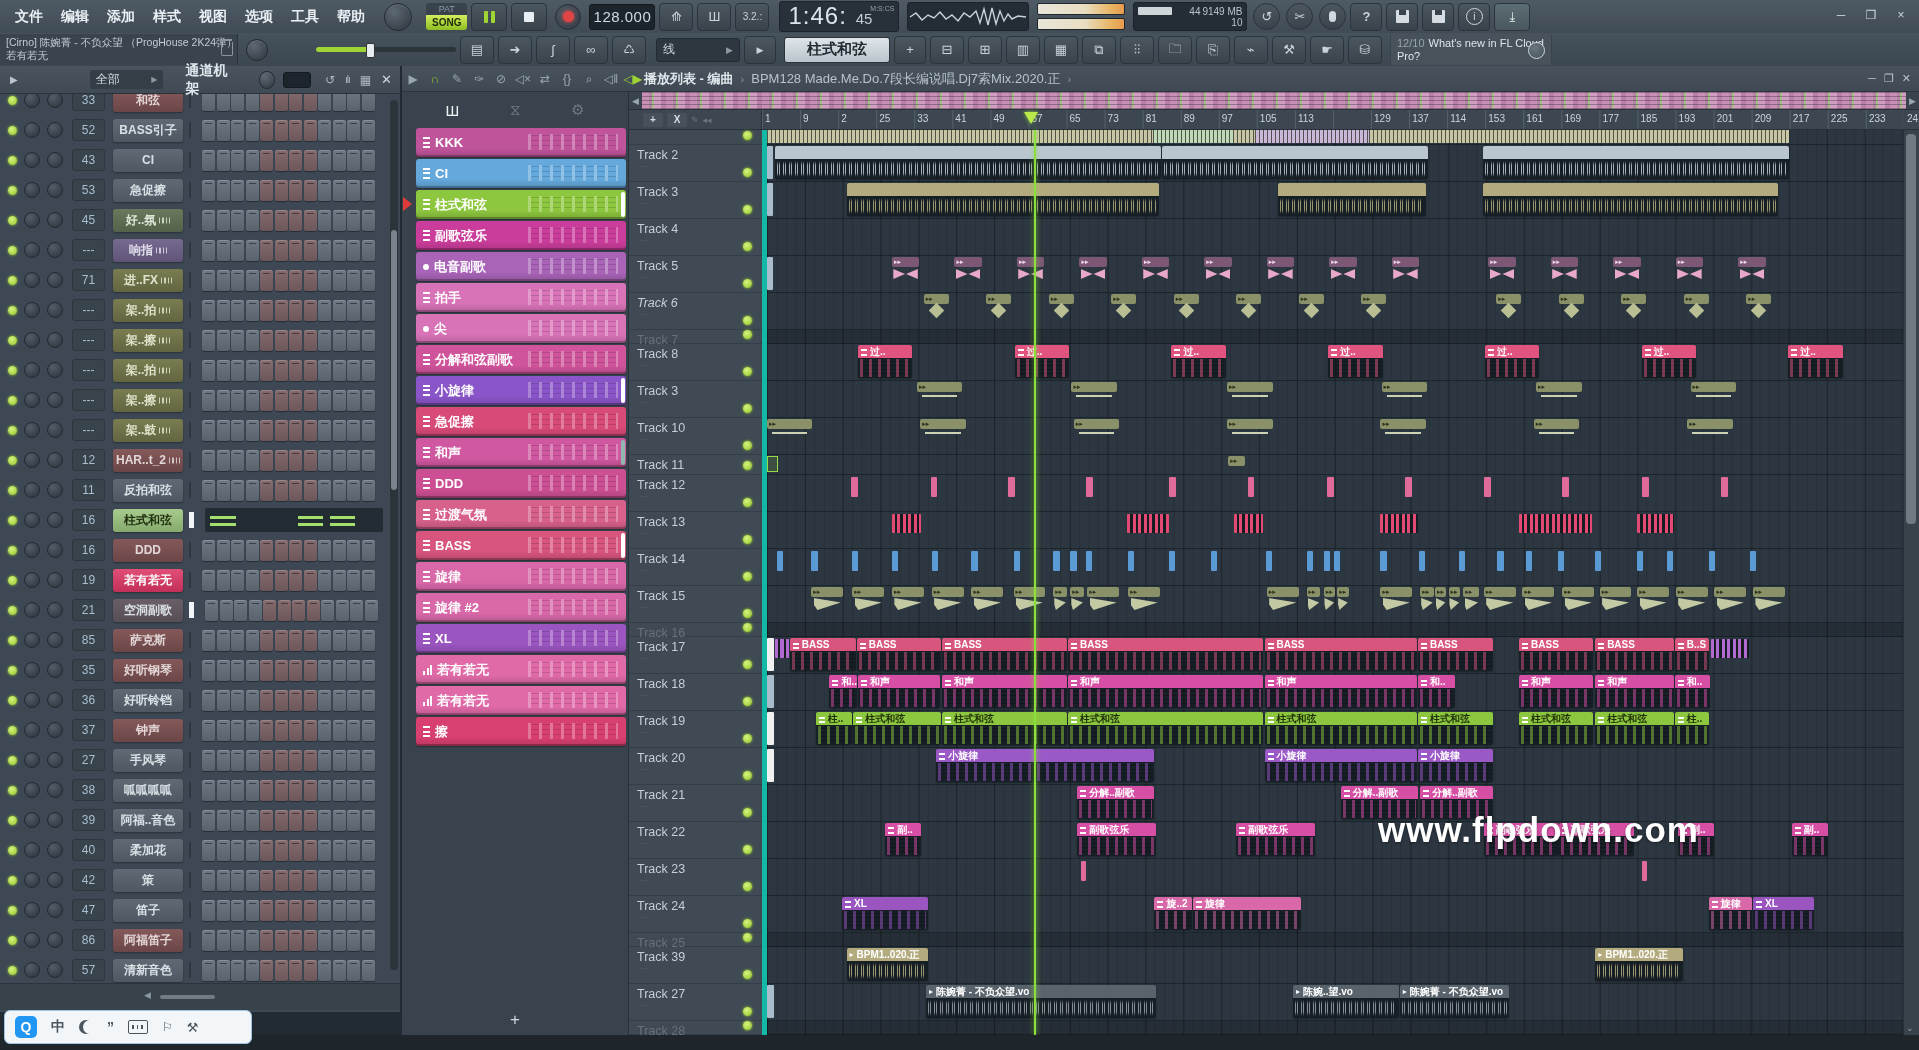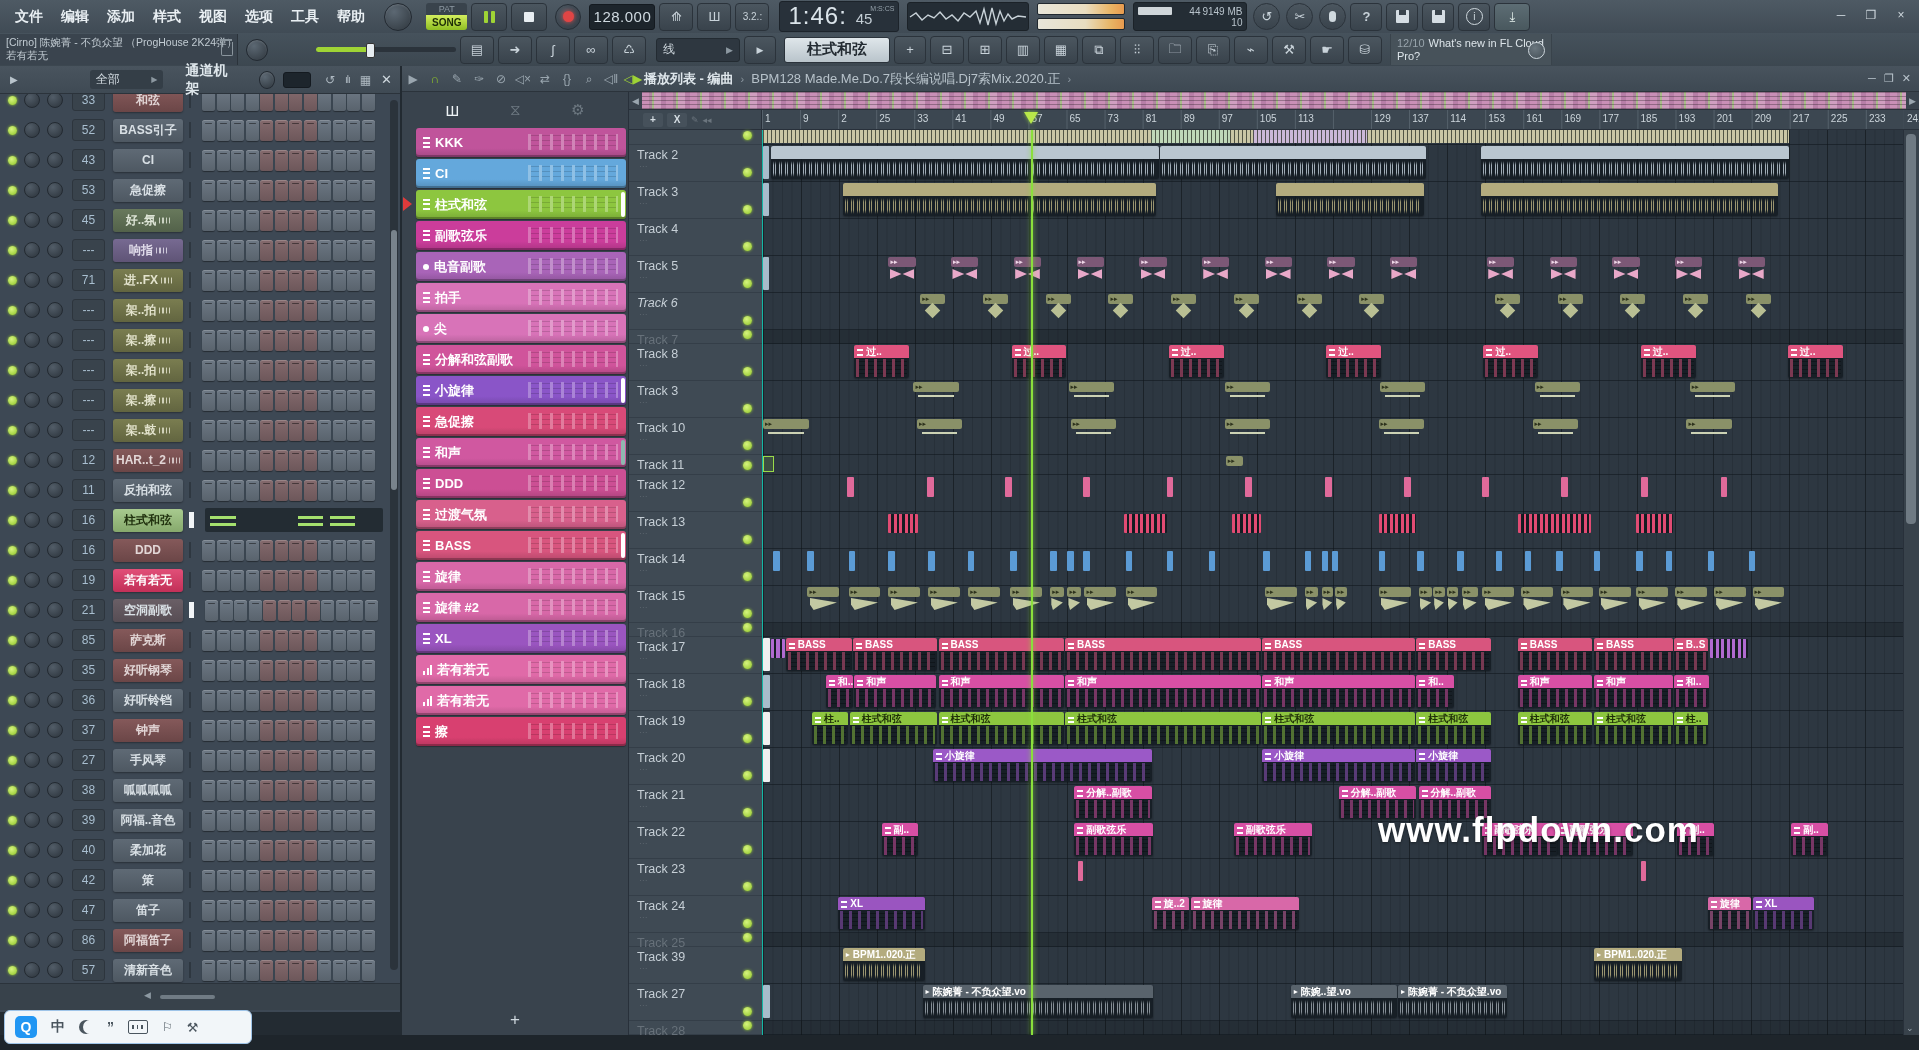--- a/index.html
+++ b/index.html
@@ -161,21 +161,21 @@
   .tc-dim{color:#6b757e;font-size:9px;}
   #ruler{flex:1;position:relative;font-size:10px;color:#ccd5db;
          background-image:linear-gradient(90deg,#55616b 0 1px,transparent 1px);
          background-size:calc(100%/30) 100%;}
   .rlab{position:absolute;top:3px;transform:translateX(3px);}
   #ruler-spacer{width:15px;background:#3c4751;}
   #ph-tri{position:absolute;top:2px;width:0;height:0;transform:translateX(-6px);
           border-top:12px solid #b8e84a;border-left:7px solid transparent;border-right:7px solid transparent;
           filter:drop-shadow(0 0 2px rgba(150,220,60,.8));}
   #lanes-row{flex:1;display:flex;position:relative;}
-  #tnames{width:133px;background:#3f4a54;border-right:1px solid #14b8a6;}
+  #tnames{width:133px;background:#3f4a54;border-right:5px solid #14b8a6;}
   .tname{position:relative;border-bottom:1px solid #343e48;box-sizing:border-box;}
   .tn-label{font-size:12.5px;color:#c6cfd6;padding:3px 0 0 8px;}
   .tn-label.dim{color:#67717a;}
   .tn-dots{font-size:8px;color:#5d676f;padding-left:10px;letter-spacing:1px;}
   .tled{position:absolute;right:10px;bottom:4px;width:9px;height:9px;border-radius:50%;
         background:radial-gradient(circle at 40% 35%,#d6f47e,#8fc428);box-shadow:0 0 3px #9fd435;}
   #grid{flex:1;position:relative;background-color:#2d3741;
         background-image:linear-gradient(90deg,rgba(0,0,0,.30) 0 1px,transparent 1px),
                          linear-gradient(90deg,rgba(0,0,0,.13) 0 1px,transparent 1px);
         background-size:calc(100%/30) 100%,calc(100%/120) 100%;}

